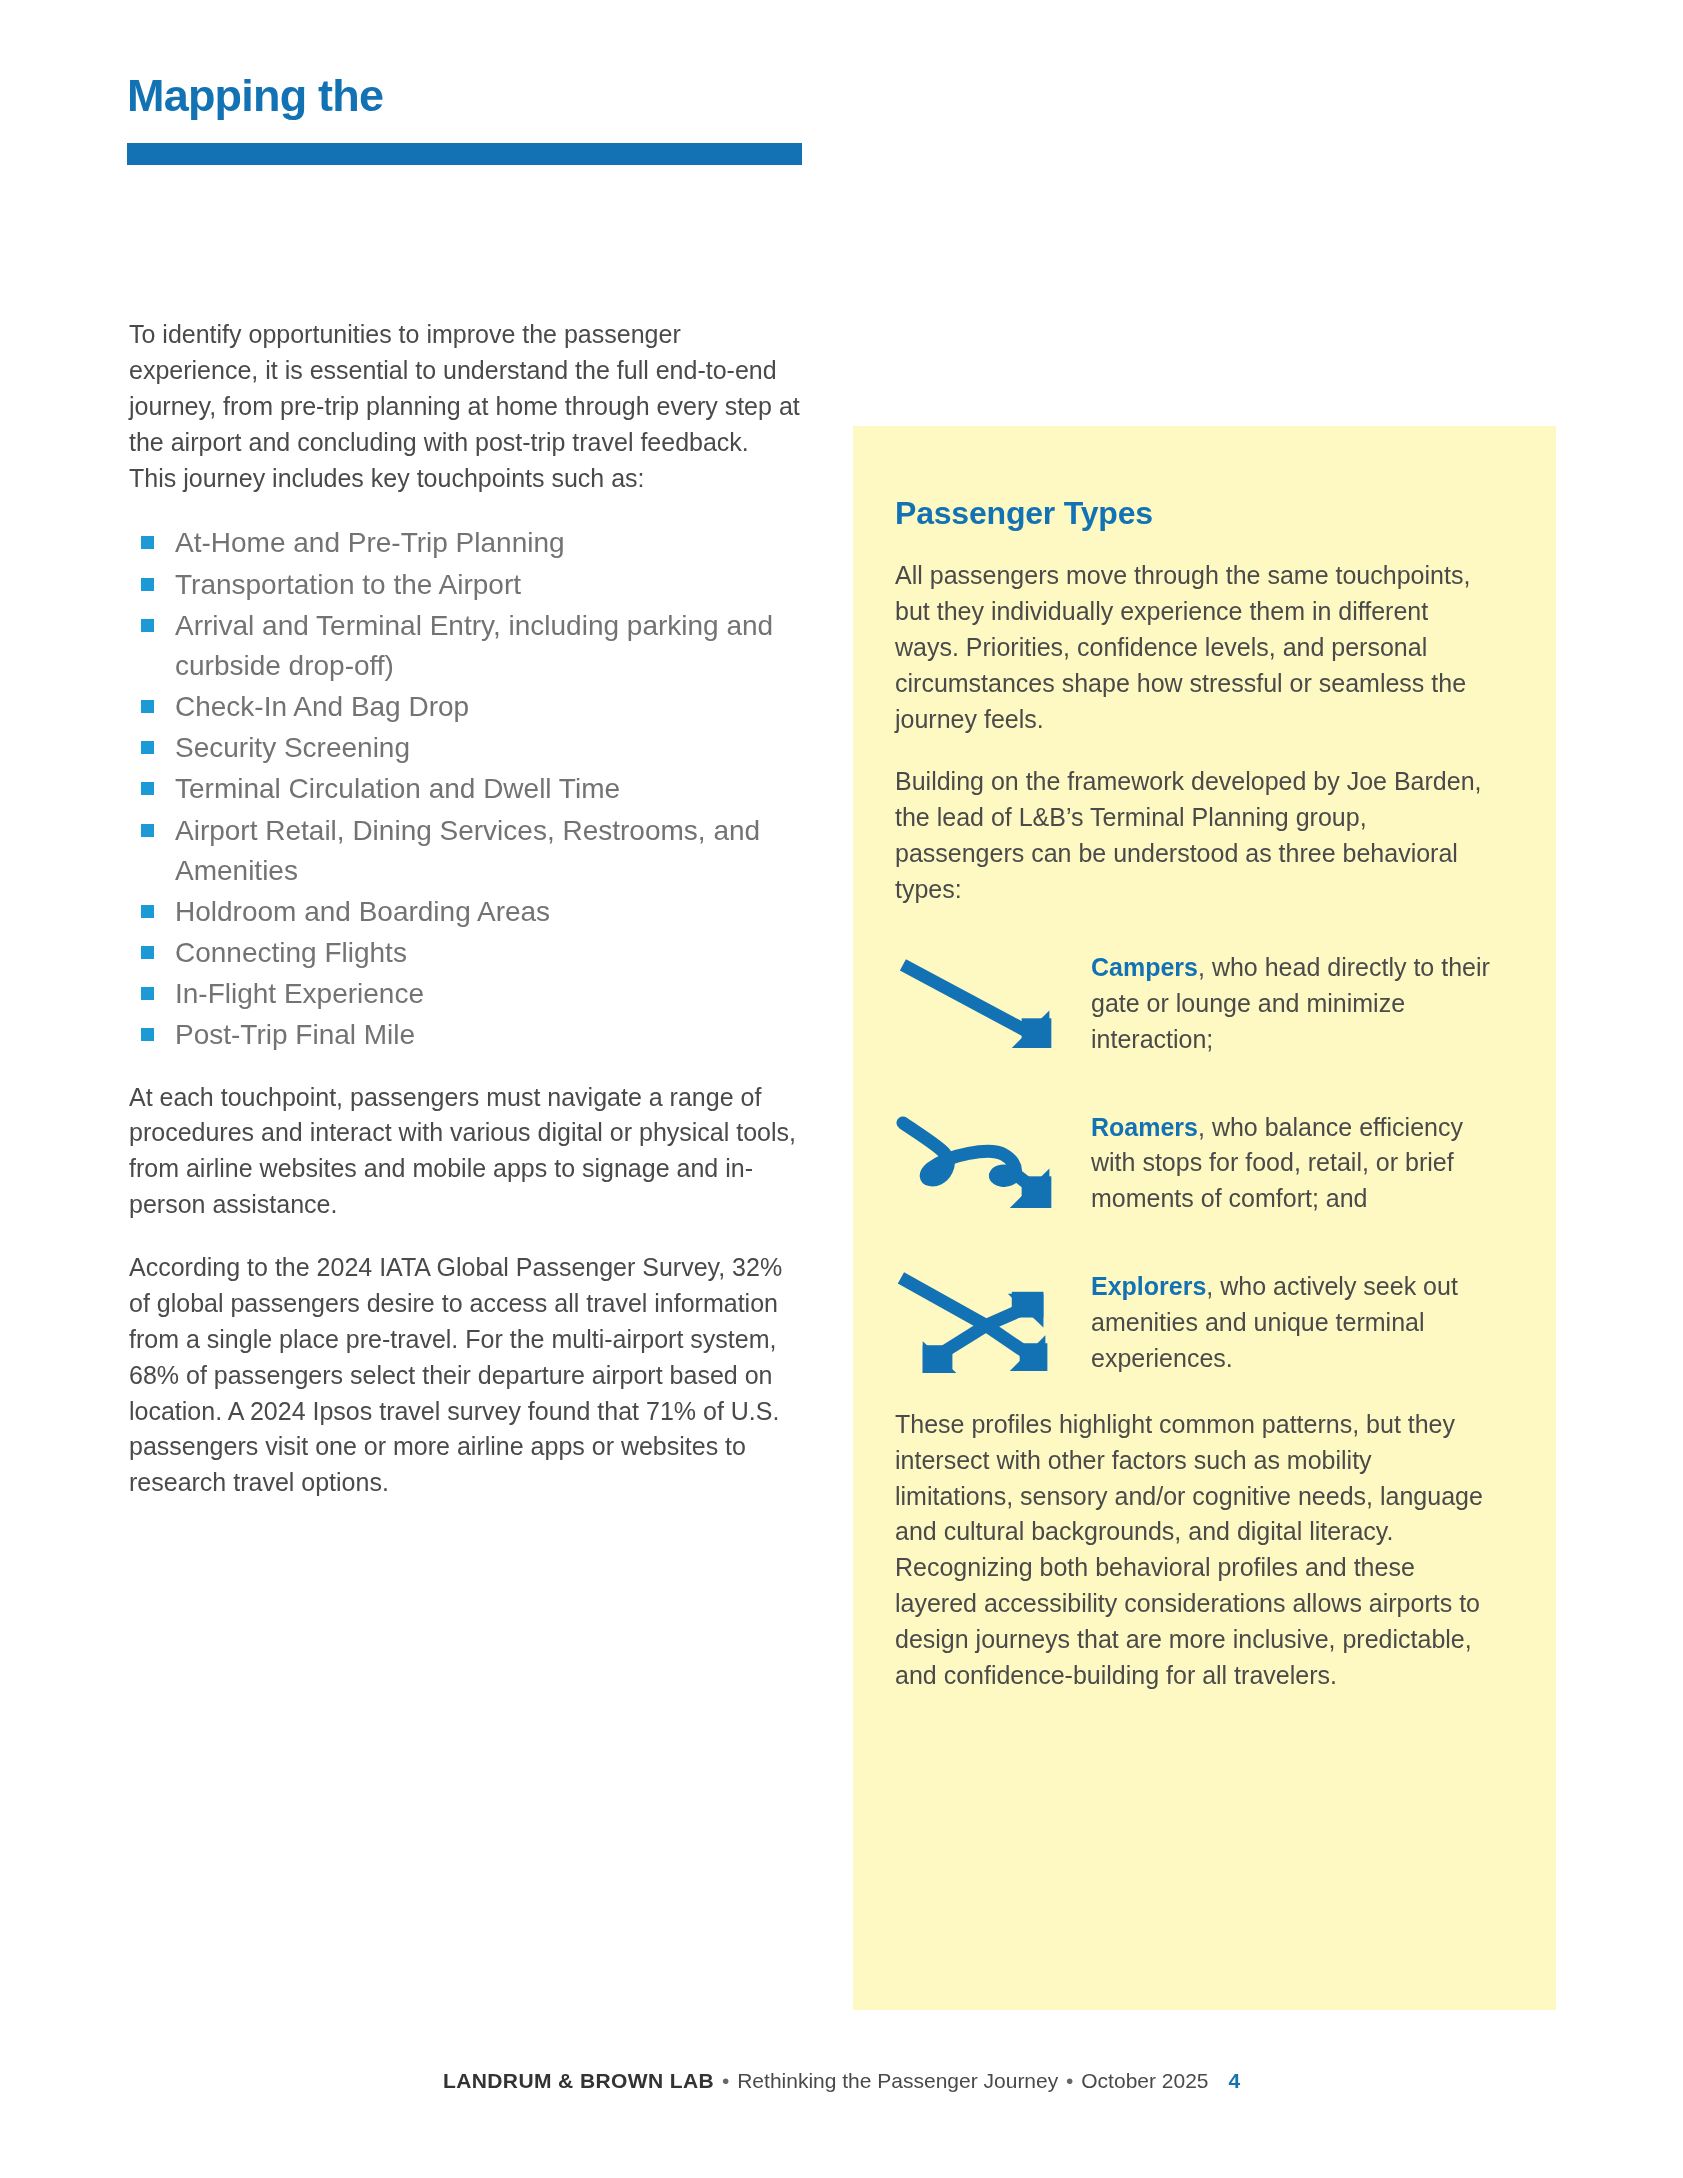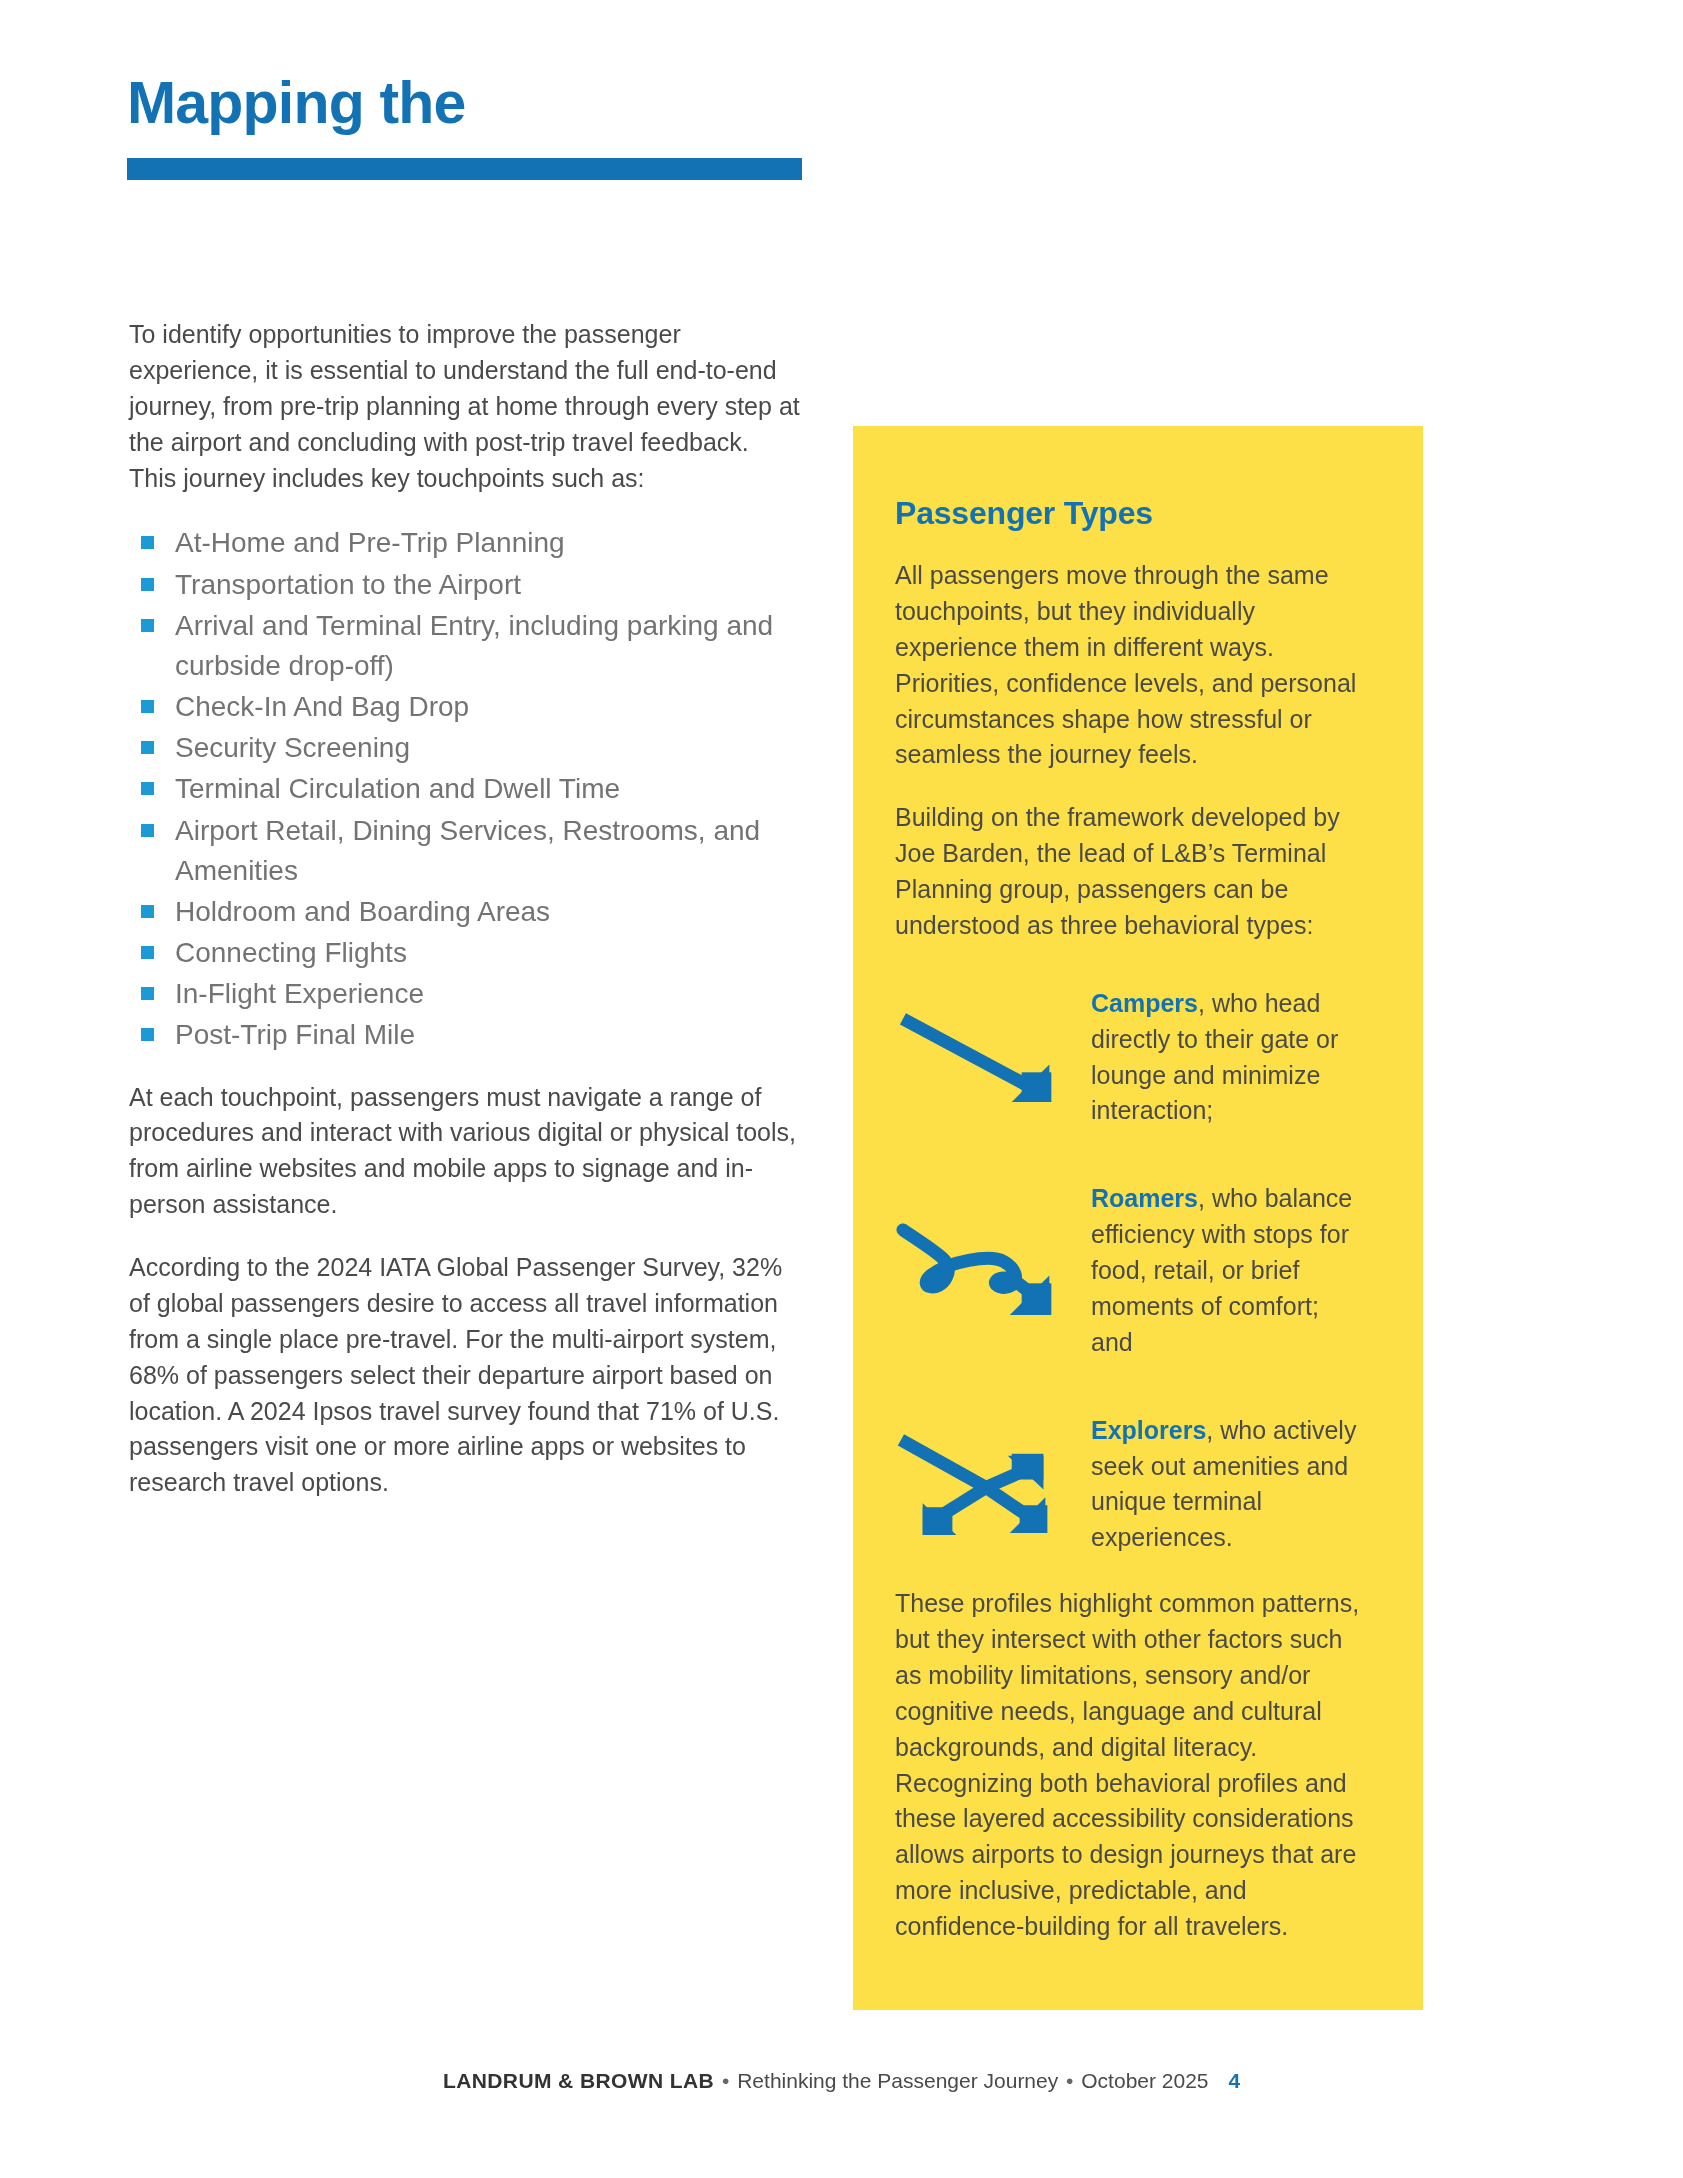--- a/index.html
+++ b/index.html
@@ -26,21 +26,21 @@
   }
 
   
   .title-block {
     position: absolute;
     left: 127px;
     top: 71px;
     width: 713px;
   }
   .doc-title {
-    font-size: 59px;
+    font-size: 45px;
     line-height: 1.10;
     font-weight: bold;
     color: #1272b3;
     letter-spacing: -0.8px;
   }
   .title-rule {
     margin-top: 22px;
     width: 675px;
     height: 22px;
     background: #1272b3;
@@ -81,23 +81,23 @@
     height: 13px;
     background: #1b9ad6;
     display: block;
   }
 
   
   .sidebar {
     position: absolute;
     left: 853px;
     top: 426px;
-    width: 570px;
+    width: 703px;
     height: 1584px;
-    background: #fde047;
+    background: #fef9c3;
   }
   .sidebar-inner {
     padding: 69px 61px 40px 42px;
   }
   .sidebar-title {
     font-size: 32px;
     font-weight: bold;
     color: #1272b3;
     letter-spacing: -0.2px;
     margin-bottom: 26px;

